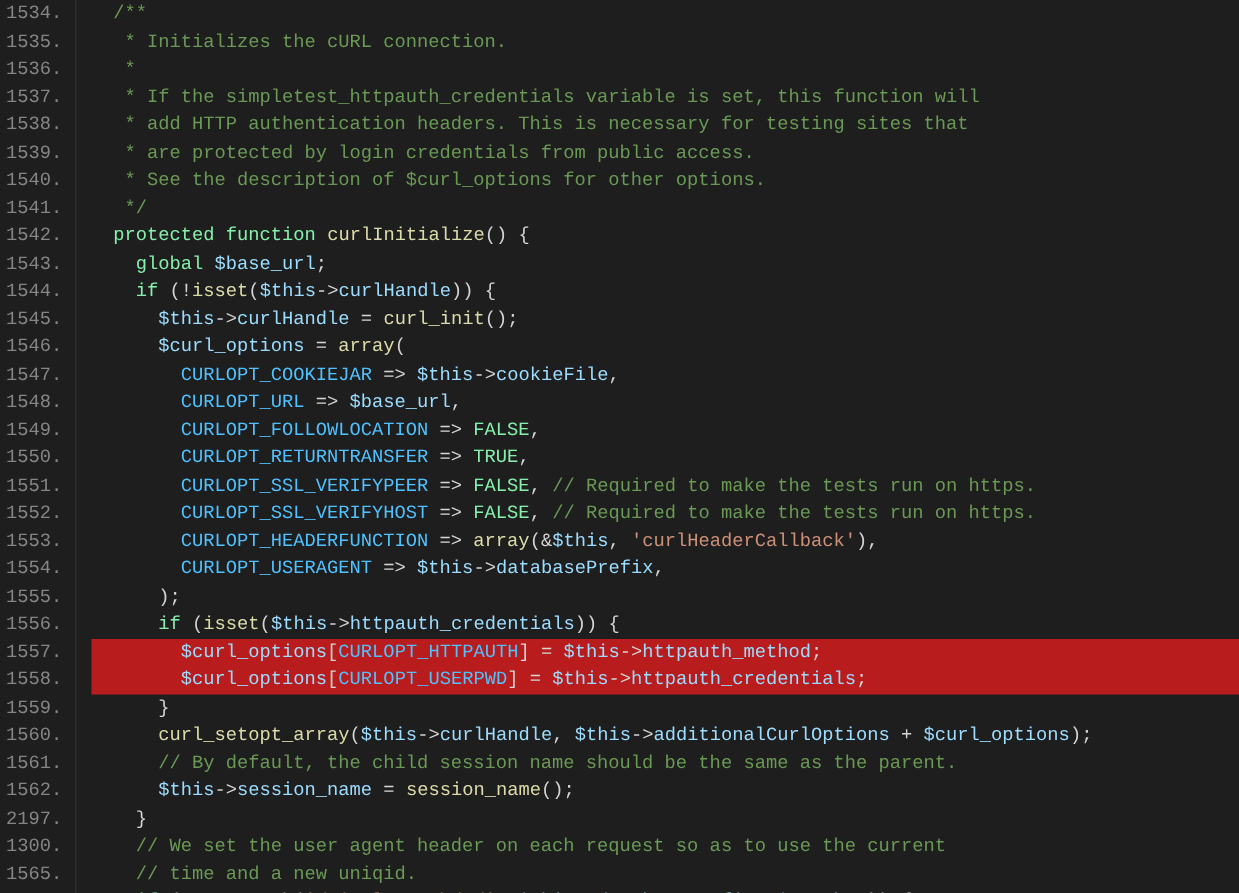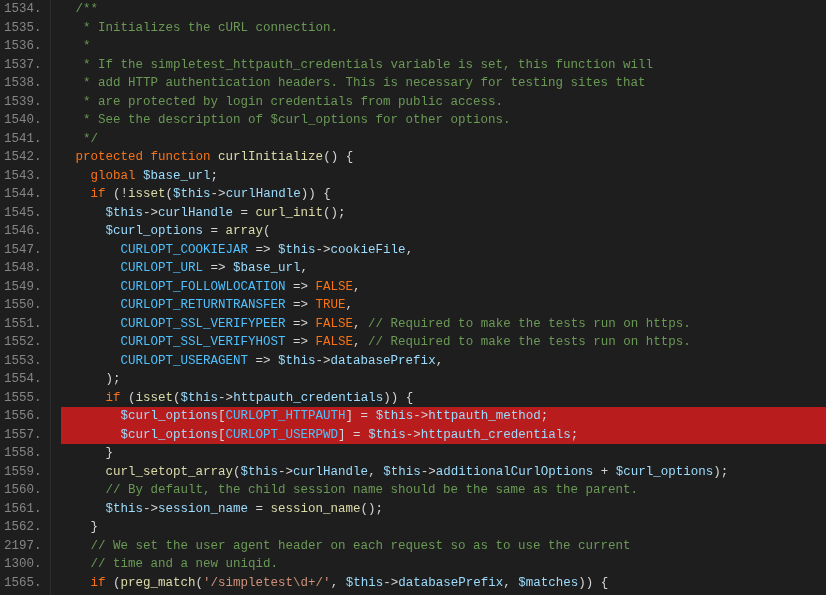--- a/index.html
+++ b/index.html
@@ -37,21 +37,21 @@
       padding: 0 0 0 10px;
       overflow: hidden;
     }
     .code-line {
       display: block;
       white-space: pre;
       line-height: 1.48;
     }
     
     .c-comment { color: #6a9955; }
-    .c-keyword { color: #f97316; }
+    .c-keyword { color: #86efac; }
     .c-function { color: #dcdcaa; }
     .c-variable { color: #9cdcfe; }
     .c-string { color: #ce9178; }
     .c-constant { color: #4fc1ff; }
     .c-property { color: #9cdcfe; }
     .c-plain { color: #d4d4d4; }
     .line-red-bg {
       background: #b91c1c;
     }
   </style>
@@ -108,20 +108,21 @@
       <span class="code-line"><span class="c-plain"></span></span>
       <span class="code-line"><span class="c-plain">    </span><span class="c-keyword">if</span><span class="c-plain"> (!</span><span class="c-function">isset</span><span class="c-plain">(</span><span class="c-variable">$this</span><span class="c-plain">-&gt;</span><span class="c-property">curlHandle</span><span class="c-plain">)) {</span></span>
       <span class="code-line"><span class="c-plain">      </span><span class="c-variable">$this</span><span class="c-plain">-&gt;</span><span class="c-property">curlHandle</span><span class="c-plain"> = </span><span class="c-function">curl_init</span><span class="c-plain">();</span></span>
       <span class="code-line"><span class="c-plain">      </span><span class="c-variable">$curl_options</span><span class="c-plain"> = </span><span class="c-function">array</span><span class="c-plain">(</span></span>
       <span class="code-line"><span class="c-plain">        </span><span class="c-constant">CURLOPT_COOKIEJAR</span><span class="c-plain"> =&gt; </span><span class="c-variable">$this</span><span class="c-plain">-&gt;</span><span class="c-property">cookieFile</span><span class="c-plain">,</span></span>
       <span class="code-line"><span class="c-plain">        </span><span class="c-constant">CURLOPT_URL</span><span class="c-plain"> =&gt; </span><span class="c-variable">$base_url</span><span class="c-plain">,</span></span>
       <span class="code-line"><span class="c-plain">        </span><span class="c-constant">CURLOPT_FOLLOWLOCATION</span><span class="c-plain"> =&gt; </span><span class="c-keyword">FALSE</span><span class="c-plain">,</span></span>
       <span class="code-line"><span class="c-plain">        </span><span class="c-constant">CURLOPT_RETURNTRANSFER</span><span class="c-plain"> =&gt; </span><span class="c-keyword">TRUE</span><span class="c-plain">,</span></span>
       <span class="code-line"><span class="c-plain">        </span><span class="c-constant">CURLOPT_SSL_VERIFYPEER</span><span class="c-plain"> =&gt; </span><span class="c-keyword">FALSE</span><span class="c-plain">, </span><span class="c-comment">// Required to make the tests run on https.</span></span>
       <span class="code-line"><span class="c-plain">        </span><span class="c-constant">CURLOPT_SSL_VERIFYHOST</span><span class="c-plain"> =&gt; </span><span class="c-keyword">FALSE</span><span class="c-plain">, </span><span class="c-comment">// Required to make the tests run on https.</span></span>
+      <span class="code-line"><span class="c-plain">        </span><span class="c-constant">CURLOPT_HEADERFUNCTION</span><span class="c-plain"> =&gt; </span><span class="c-function">array</span><span class="c-plain">(&amp;</span><span class="c-variable">$this</span><span class="c-plain">, </span><span class="c-string">'curlHeaderCallback'</span><span class="c-plain">),</span></span>
       <span class="code-line"><span class="c-plain">        </span><span class="c-constant">CURLOPT_USERAGENT</span><span class="c-plain"> =&gt; </span><span class="c-variable">$this</span><span class="c-plain">-&gt;</span><span class="c-property">databasePrefix</span><span class="c-plain">,</span></span>
       <span class="code-line"><span class="c-plain">      );</span></span>
       <span class="code-line"><span class="c-plain">      </span><span class="c-keyword">if</span><span class="c-plain"> (</span><span class="c-function">isset</span><span class="c-plain">(</span><span class="c-variable">$this</span><span class="c-plain">-&gt;</span><span class="c-property">httpauth_credentials</span><span class="c-plain">)) {</span></span>
       <span class="code-line line-red-bg"><span class="c-plain">        </span><span class="c-variable">$curl_options</span><span class="c-plain">[</span><span class="c-constant">CURLOPT_HTTPAUTH</span><span class="c-plain">] = </span><span class="c-variable">$this</span><span class="c-plain">-&gt;</span><span class="c-property">httpauth_method</span><span class="c-plain">;</span></span>
       <span class="code-line line-red-bg"><span class="c-plain">        </span><span class="c-variable">$curl_options</span><span class="c-plain">[</span><span class="c-constant">CURLOPT_USERPWD</span><span class="c-plain">] = </span><span class="c-variable">$this</span><span class="c-plain">-&gt;</span><span class="c-property">httpauth_credentials</span><span class="c-plain">;</span></span>
       <span class="code-line"><span class="c-plain">      }</span></span>
       <span class="code-line"><span class="c-plain">      </span><span class="c-function">curl_setopt_array</span><span class="c-plain">(</span><span class="c-variable">$this</span><span class="c-plain">-&gt;</span><span class="c-property">curlHandle</span><span class="c-plain">, </span><span class="c-variable">$this</span><span class="c-plain">-&gt;</span><span class="c-property">additionalCurlOptions</span><span class="c-plain"> + </span><span class="c-variable">$curl_options</span><span class="c-plain">);</span></span>
       <span class="code-line"><span class="c-plain"></span></span>
       <span class="code-line"><span class="c-comment">      // By default, the child session name should be the same as the parent.</span></span>
       <span class="code-line"><span class="c-plain">      </span><span class="c-variable">$this</span><span class="c-plain">-&gt;</span><span class="c-property">session_name</span><span class="c-plain"> = </span><span class="c-function">session_name</span><span class="c-plain">();</span></span>

